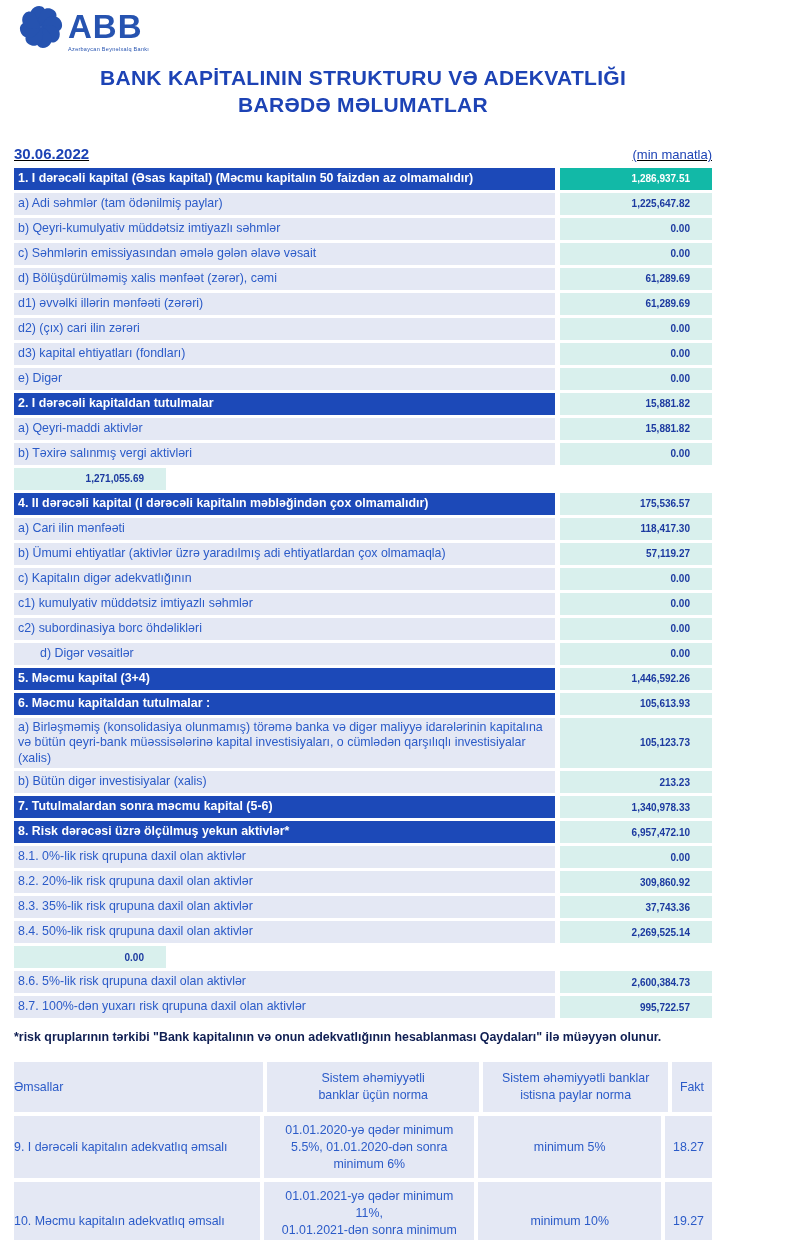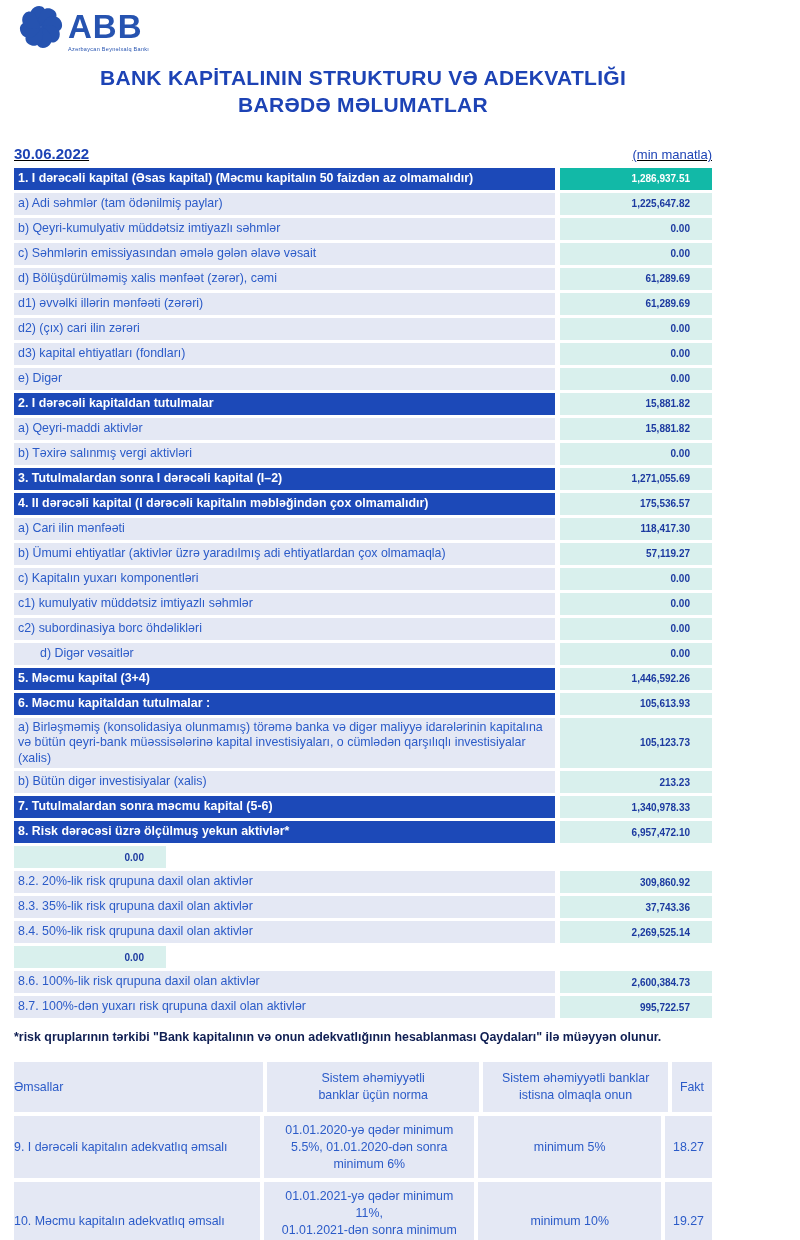--- a/index.html
+++ b/index.html
@@ -143,37 +143,36 @@
       </div>
       <div class="cap-row row-item">
         <div class="cap-label">a) Qeyri-maddi aktivlər</div>
         <div class="cap-value">15,881.82</div>
       </div>
       <div class="cap-row row-item">
         <div class="cap-label">b) Təxirə salınmış vergi aktivləri</div>
         <div class="cap-value">0.00</div>
       </div>
       <div class="cap-row row-header">
-        <div class="cap-label">3. Tutulmalardan  sonra I dərəcəli kapital (I–2)</div>
         <div class="cap-value">1,271,055.69</div>
       </div>
       <div class="cap-row row-header">
         <div class="cap-label">4. II dərəcəli  kapital (I dərəcəli  kapitalın  məbləğindən çox olmamalıdır)</div>
         <div class="cap-value">175,536.57</div>
       </div>
       <div class="cap-row row-item">
         <div class="cap-label">a) Cari ilin mənfəəti</div>
         <div class="cap-value">118,417.30</div>
       </div>
       <div class="cap-row row-item">
         <div class="cap-label">b) Ümumi ehtiyatlar (aktivlər üzrə yaradılmış adi ehtiyatlardan çox olmamaqla)</div>
         <div class="cap-value">57,119.27</div>
       </div>
       <div class="cap-row row-item">
-        <div class="cap-label">c)  Kapitalın yuxarı komponentləri</div>
+        <div class="cap-label">c)  Kapitalın digər adekvatlığının</div>
         <div class="cap-value">0.00</div>
       </div>
       <div class="cap-row row-item">
         <div class="cap-label">c1) kumulyativ müddətsiz imtiyazlı səhmlər</div>
         <div class="cap-value">0.00</div>
       </div>
       <div class="cap-row row-item">
         <div class="cap-label">c2) subordinasiya borc öhdəlikləri</div>
         <div class="cap-value">0.00</div>
       </div>
@@ -199,56 +198,57 @@
       </div>
       <div class="cap-row row-header">
         <div class="cap-label">7. Tutulmalardan  sonra məcmu kapital (5-6)</div>
         <div class="cap-value">1,340,978.33</div>
       </div>
       <div class="cap-row row-header">
         <div class="cap-label">8. Risk dərəcəsi üzrə ölçülmuş  yekun aktivlər*</div>
         <div class="cap-value">6,957,472.10</div>
       </div>
       <div class="cap-row row-item">
+        <div class="cap-label">8.1. 0%-lik risk qrupuna daxil olan aktivlər</div>
         <div class="cap-value">0.00</div>
       </div>
       <div class="cap-row row-item">
         <div class="cap-label">8.2. 20%-lik risk qrupuna daxil olan aktivlər</div>
         <div class="cap-value">309,860.92</div>
       </div>
       <div class="cap-row row-item">
         <div class="cap-label">8.3. 35%-lik risk qrupuna daxil olan aktivlər</div>
         <div class="cap-value">37,743.36</div>
       </div>
       <div class="cap-row row-item">
         <div class="cap-label">8.4. 50%-lik risk qrupuna daxil olan aktivlər</div>
         <div class="cap-value">2,269,525.14</div>
       </div>
       <div class="cap-row row-item">
         <div class="cap-value">0.00</div>
       </div>
       <div class="cap-row row-item">
-        <div class="cap-label">8.6.  100%-lik risk qrupuna daxil olan aktivlər</div>
+        <div class="cap-label">8.6.  5%-lik risk qrupuna daxil olan aktivlər</div>
         <div class="cap-value">2,600,384.73</div>
       </div>
       <div class="cap-row row-item">
         <div class="cap-label">8.7. 100%-dən yuxarı risk qrupuna daxil olan aktivlər</div>
         <div class="cap-value">995,722.57</div>
       </div>
     </div>
 
   <div class="footnote">*risk qruplarının tərkibi "Bank kapitalının və onun adekvatlığının hesablanması Qaydaları" ilə müəyyən olunur.</div>
 
   <div class="ratio-table">
       <div class="ratio-row ratio-header">
         <div class="rcell rc1">Əmsallar</div>
         <div class="rcell rc2">Sistem əhəmiyyətli
 banklar üçün norma</div>
         <div class="rcell rc3">Sistem əhəmiyyətli banklar
-istisna olmaqla onun</div>
+istisna paylar norma</div>
         <div class="rcell rc4">Fakt</div>
       </div>
       <div class="ratio-row">
         <div class="rcell rc1">9.  I dərəcəli  kapitalın  adekvatlıq əmsalı</div>
         <div class="rcell rc2">01.01.2020-yə qədər minimum
 5.5%, 01.01.2020-dən sonra
 minimum 6%</div>
         <div class="rcell rc3">minimum 5%</div>
         <div class="rcell rc4">18.27</div>
       </div>

